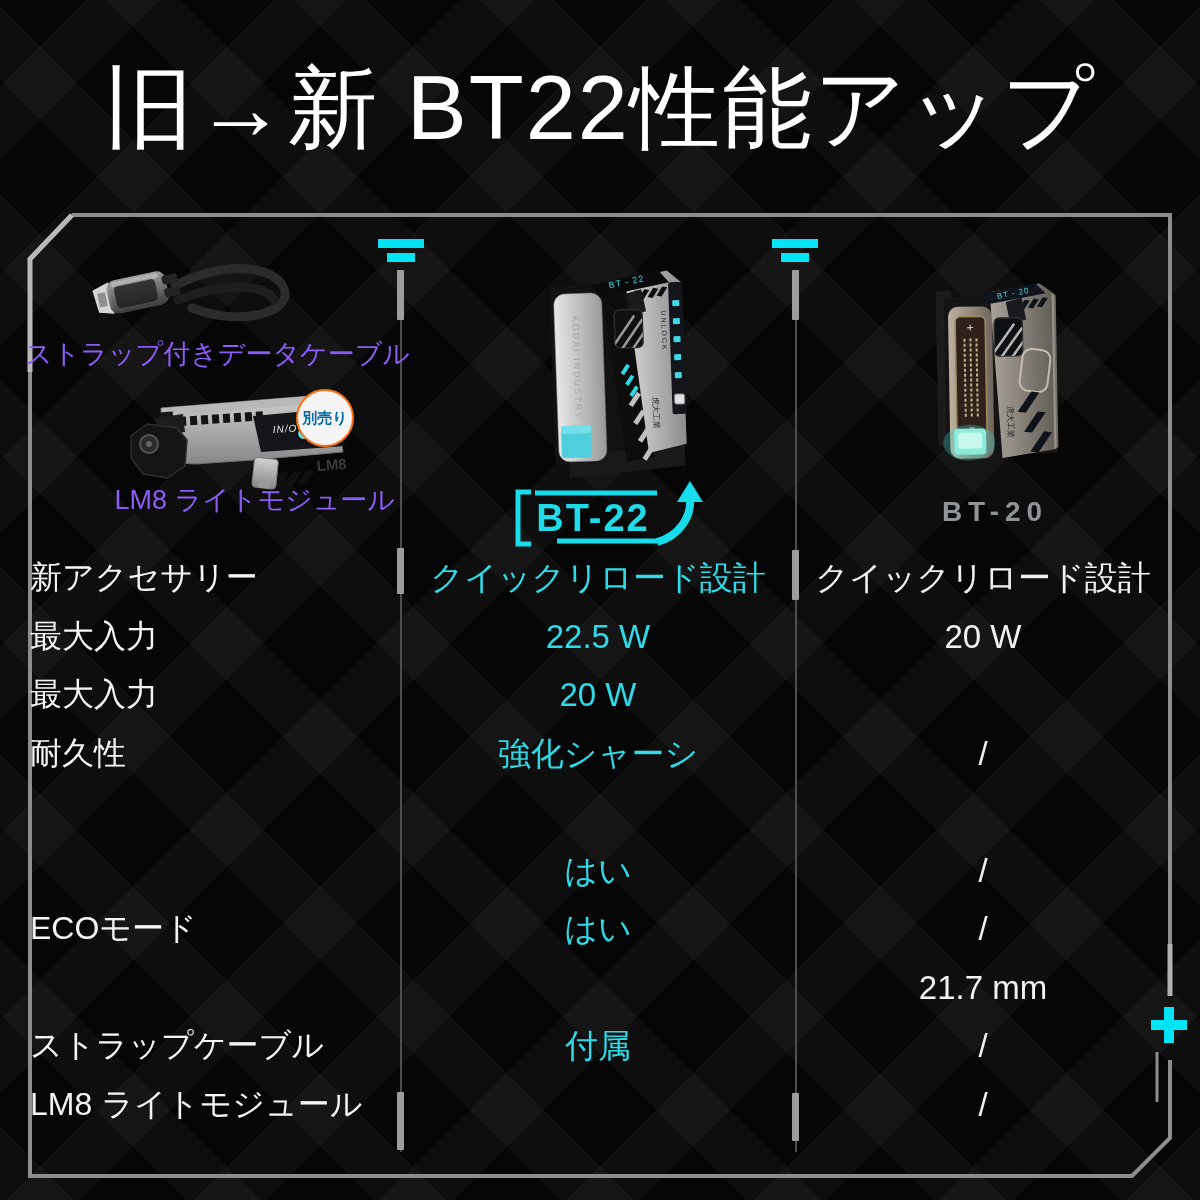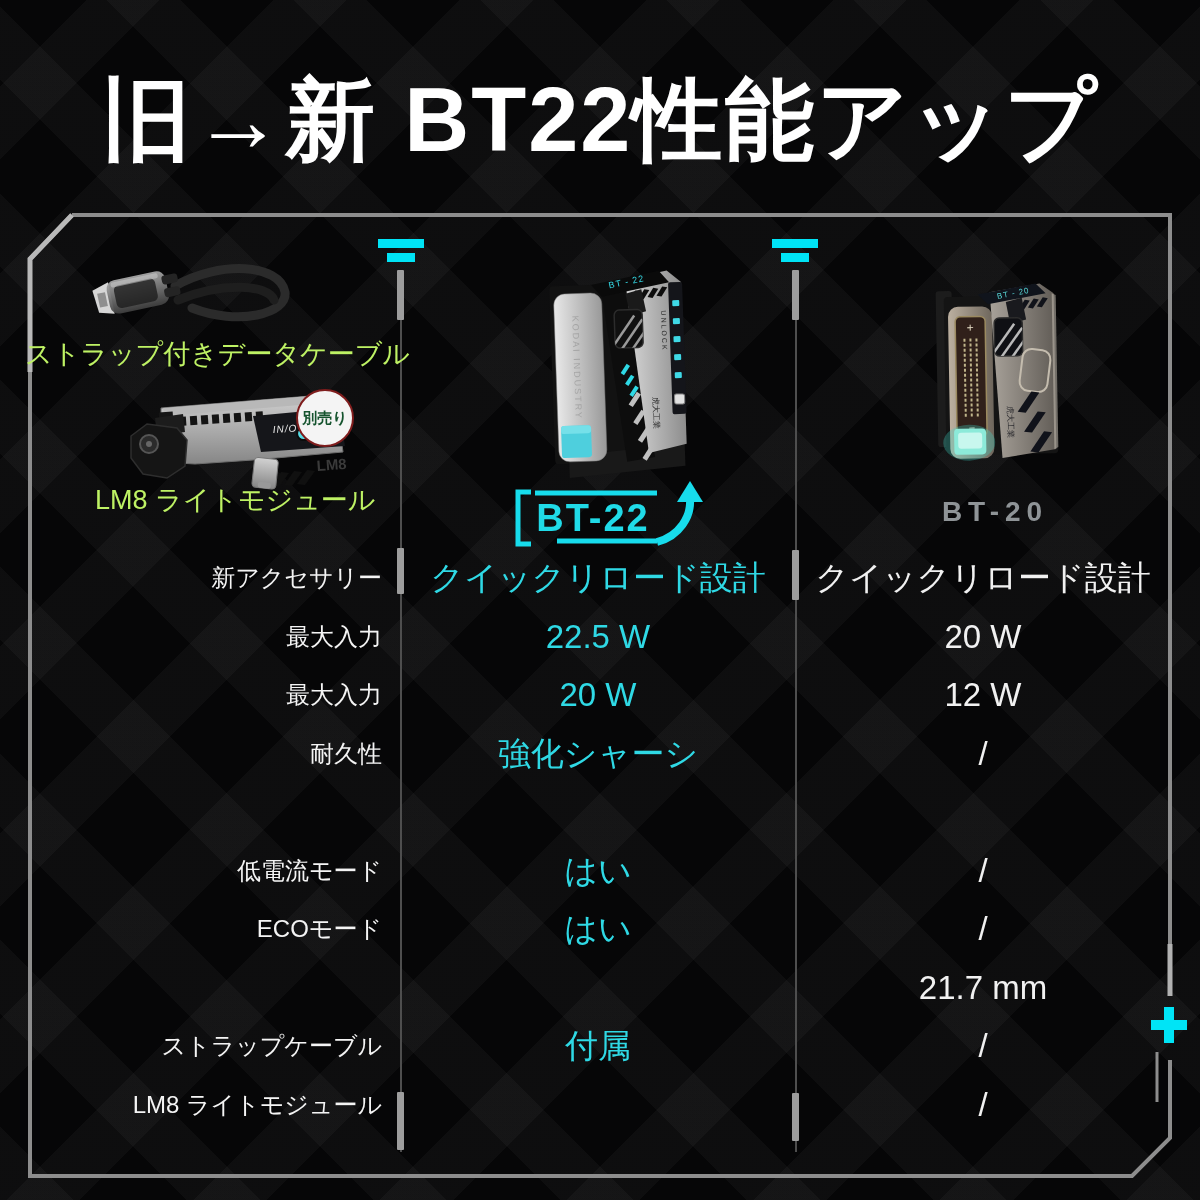--- a/index.html
+++ b/index.html
@@ -9,57 +9,57 @@
     font-family:"Liberation Sans","DejaVu Sans",sans-serif;
     color:#f2f2f2;
   }
   .bg-pattern{
     position:absolute;inset:0;pointer-events:none;
     background:
       repeating-linear-gradient(45deg, rgba(255,255,255,.030) 0 52px, rgba(255,255,255,0) 52px 132px),
       repeating-linear-gradient(-45deg, rgba(255,255,255,.030) 0 52px, rgba(255,255,255,0) 52px 132px);
   }
   .title{
-    position:absolute;top:60px;left:0;width:1200px;margin:0;
-    text-align:center;font-size:90px;font-weight:700;color:#ffffff;
+    position:absolute;top:48px;left:0;width:1200px;margin:0;
+    text-align:center;font-size:90px;font-weight:400;color:#ffffff;
     letter-spacing:2px;white-space:nowrap;
   }
   svg.frame{position:absolute;left:0;top:0;pointer-events:none;}
   
   .equals{position:absolute;top:239px;width:48px;}
   .eq-left{left:378px}.eq-right{left:772px}
   .equals .b1{display:block;width:46px;height:9px;background:#00e4f6;}
   .equals .b2{display:block;width:28px;height:9px;background:#00e4f6;margin:5px 0 0 9px;}
   
   .plus{position:absolute;left:1151px;top:1007px;width:36px;height:36px;}
   .plus::before{content:"";position:absolute;left:0;top:13px;width:36px;height:10px;background:#00e4f6;}
   .plus::after{content:"";position:absolute;left:13px;top:0;width:10px;height:36px;background:#00e4f6;}
   
   .divider{position:absolute;top:270px;height:882px;width:2px;background:#4e4e4e;}
   .d-left{left:400px}.d-right{left:795px}
   .thumb{position:absolute;left:-3px;width:7px;background:#9d9d9d;border-radius:1px;}
   .d-left .t1{top:0;height:50px}.d-left .t2{top:278px;height:46px}.d-left .t3{top:822px;height:58px}
   .d-right .t1{top:0;height:50px}.d-right .t2{top:280px;height:50px}.d-right .t3{top:823px;height:48px}
   
-  .acc-label{position:absolute;color:#bef264;font-size:27px;text-align:left;white-space:nowrap;}
+  .acc-label{position:absolute;color:#8b5cf6;font-size:27px;text-align:right;white-space:nowrap;}
   .cable-label{top:336px;left:25px;width:365px;}
   .module-label{top:482px;left:95px;width:300px;}
   .badge{
     position:absolute;left:296px;top:389px;width:54px;height:54px;border-radius:50%;
-    background:#f4f4f4;color:#14532d;border:2px solid #7f1d1d;
+    background:#f4f4f4;color:#0369a1;border:2px solid #f97316;
     display:flex;align-items:center;justify-content:center;font-size:15px;font-weight:700;
   }
   .bt20-name{
     position:absolute;top:496px;left:890px;width:210px;text-align:center;
     font-size:28px;font-weight:700;color:#8f9497;letter-spacing:6px;white-space:nowrap;
   }
   
   .row{position:absolute;left:0;width:1200px;height:52px;}
   .cell{position:absolute;top:50%;transform:translateY(-50%);white-space:nowrap;}
-  .c-label{left:30px;width:352px;text-align:right;font-size:24px;color:#f4f4f4;}
+  .c-label{left:30px;width:352px;text-align:left;font-size:32px;color:#f4f4f4;}
   .c-new{left:414px;width:368px;text-align:center;font-size:33px;color:#2fd9e5;}
   .c-old{left:808px;width:350px;text-align:center;font-size:33px;color:#f1f1f1;}
   .product-img{position:absolute;}
 </style>
 </head>
 <body>
 
 <div class="stage">
   <div class="bg-pattern"></div>
 
@@ -296,29 +296,27 @@
     <div class="cell c-old">クイックリロード設計</div>
   </div>
   <div class="row" style="top:611px">
     <div class="cell c-label">最大入力</div>
     <div class="cell c-new">22.5 W</div>
     <div class="cell c-old">20 W</div>
   </div>
   <div class="row" style="top:669px">
     <div class="cell c-label">最大入力</div>
     <div class="cell c-new">20 W</div>
-    <div class="cell c-old">12 W</div>
   </div>
   <div class="row" style="top:728px">
     <div class="cell c-new">強化シャーシ</div>
     <div class="cell c-label">耐久性</div>
     <div class="cell c-old">/</div>
   </div>
   <div class="row" style="top:845px">
-    <div class="cell c-label">低電流モード</div>
     <div class="cell c-new">はい</div>
     <div class="cell c-old">/</div>
   </div>
   <div class="row" style="top:903px">
     <div class="cell c-label">ECOモード</div>
     <div class="cell c-new">はい</div>
     <div class="cell c-old">/</div>
   </div>
   <div class="row" style="top:962px">
     <div class="cell c-old">21.7 mm</div>

